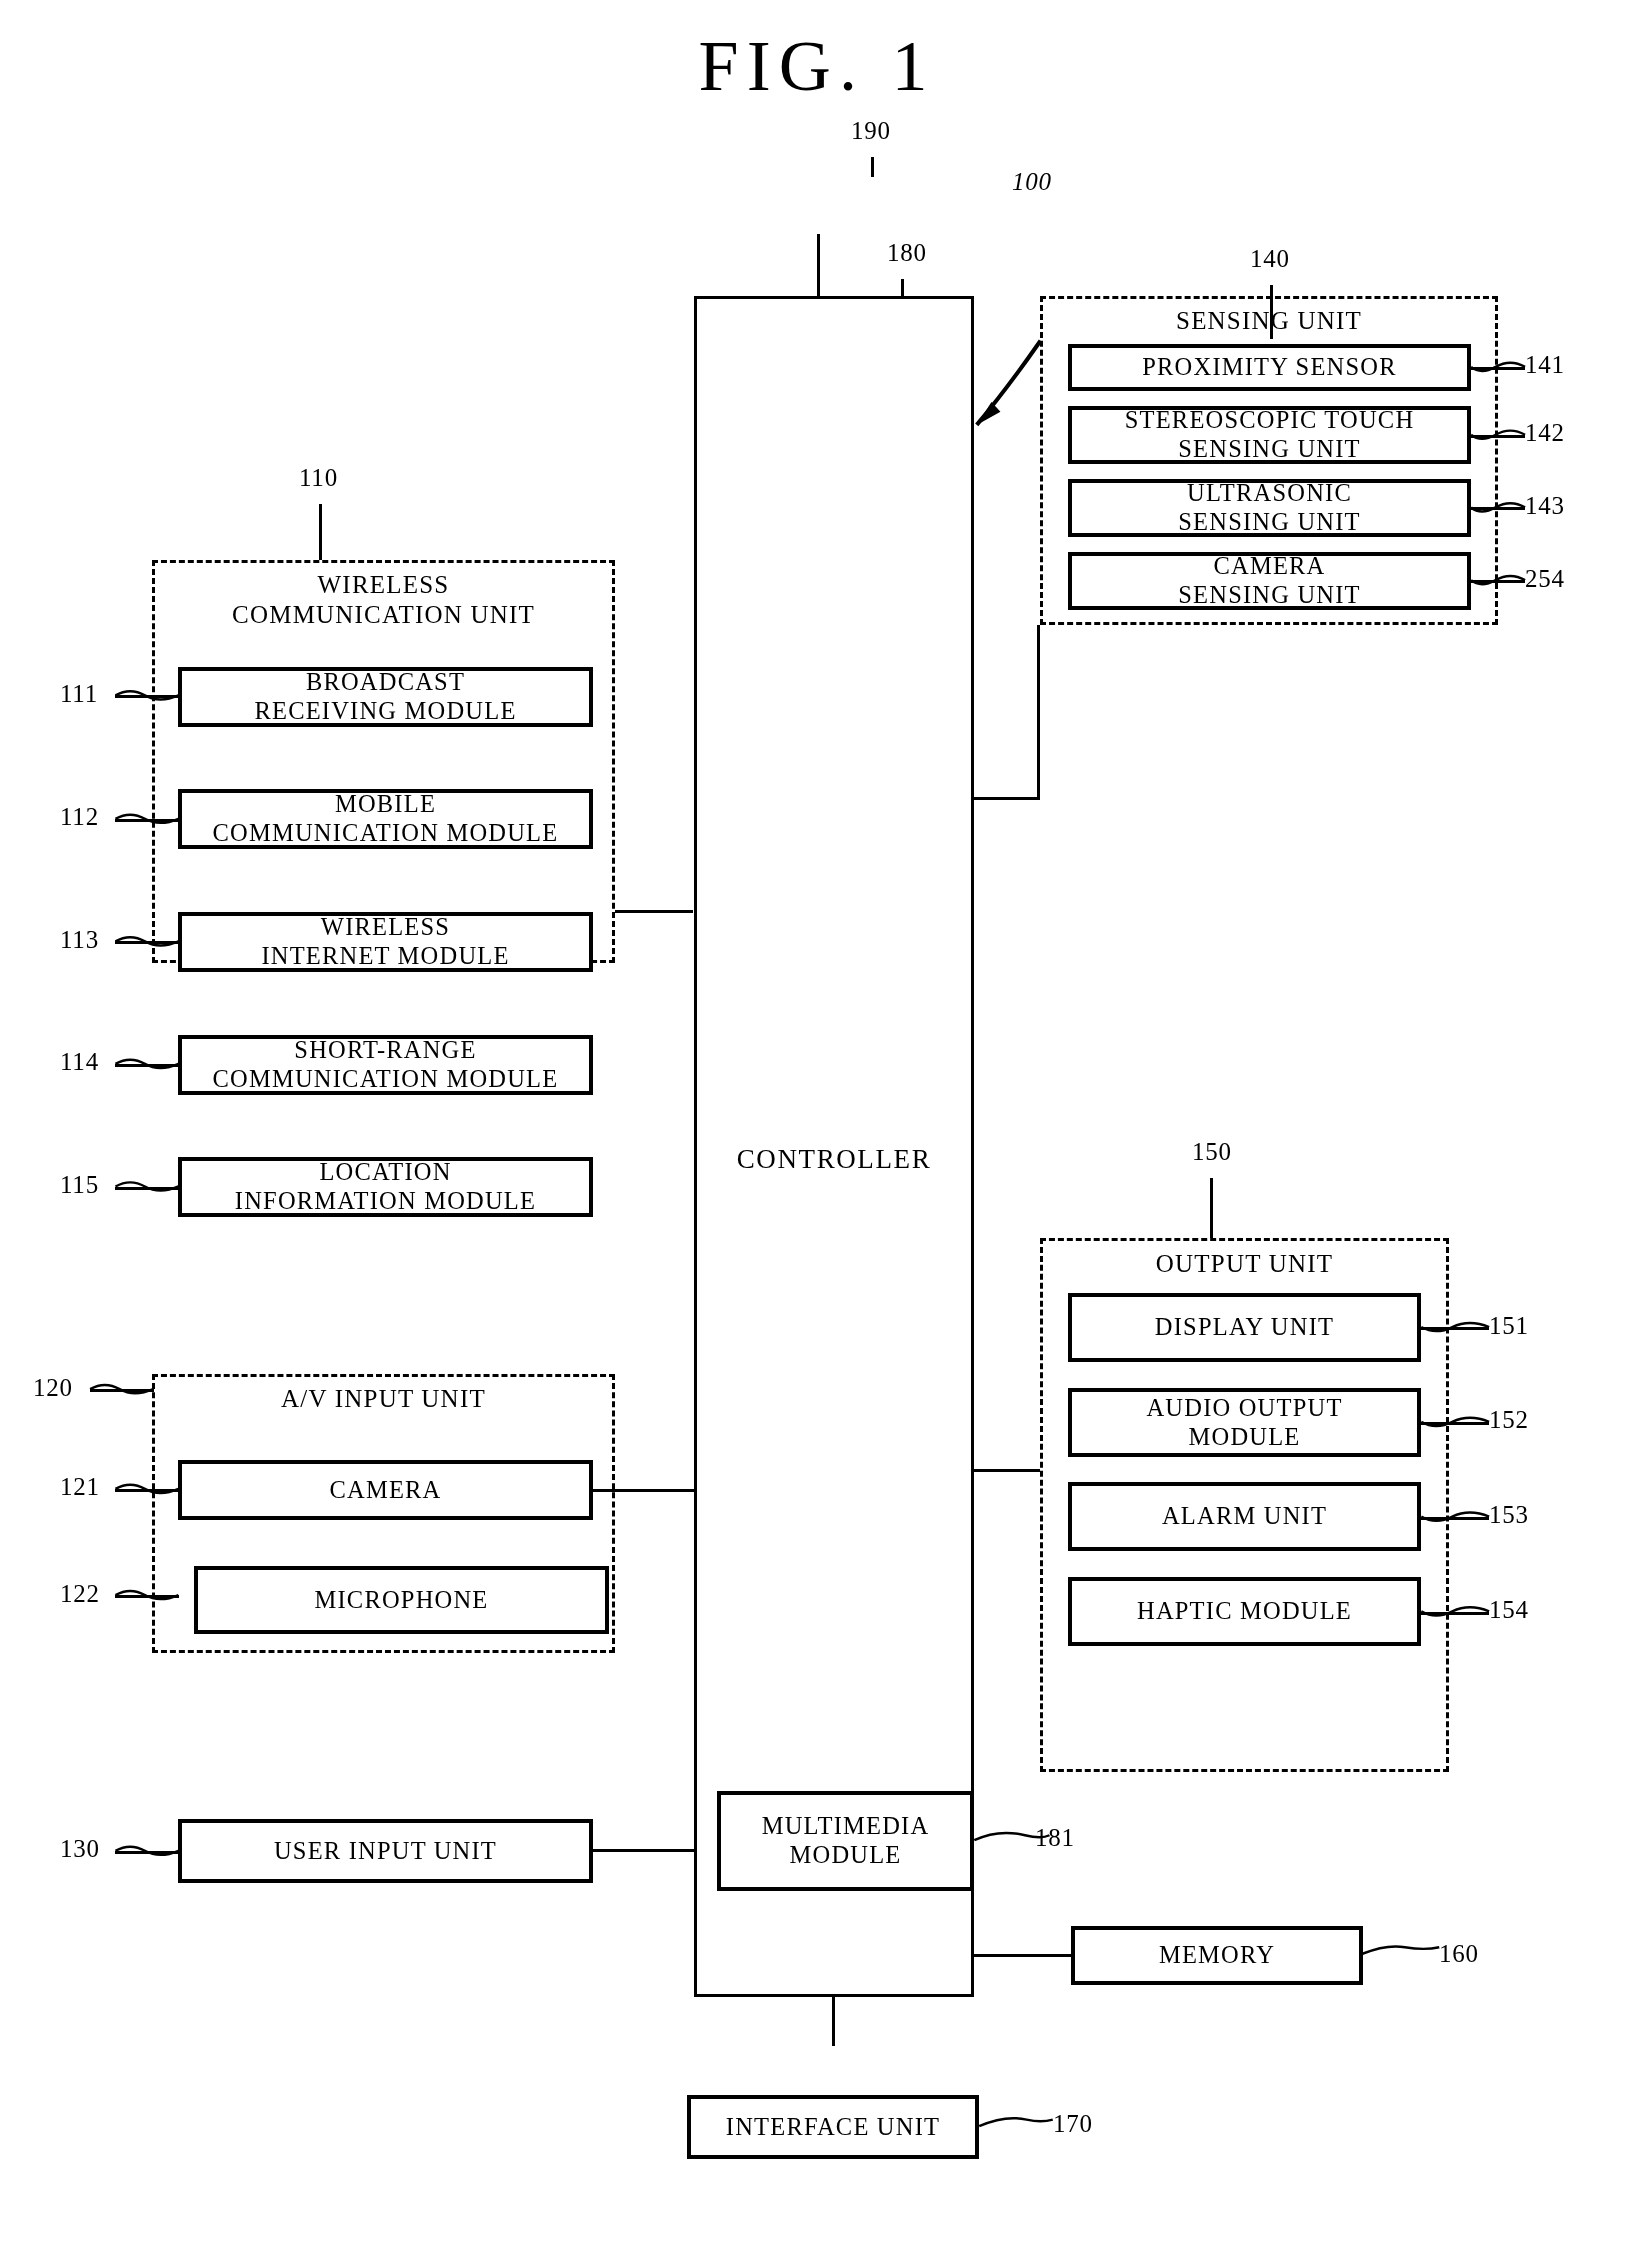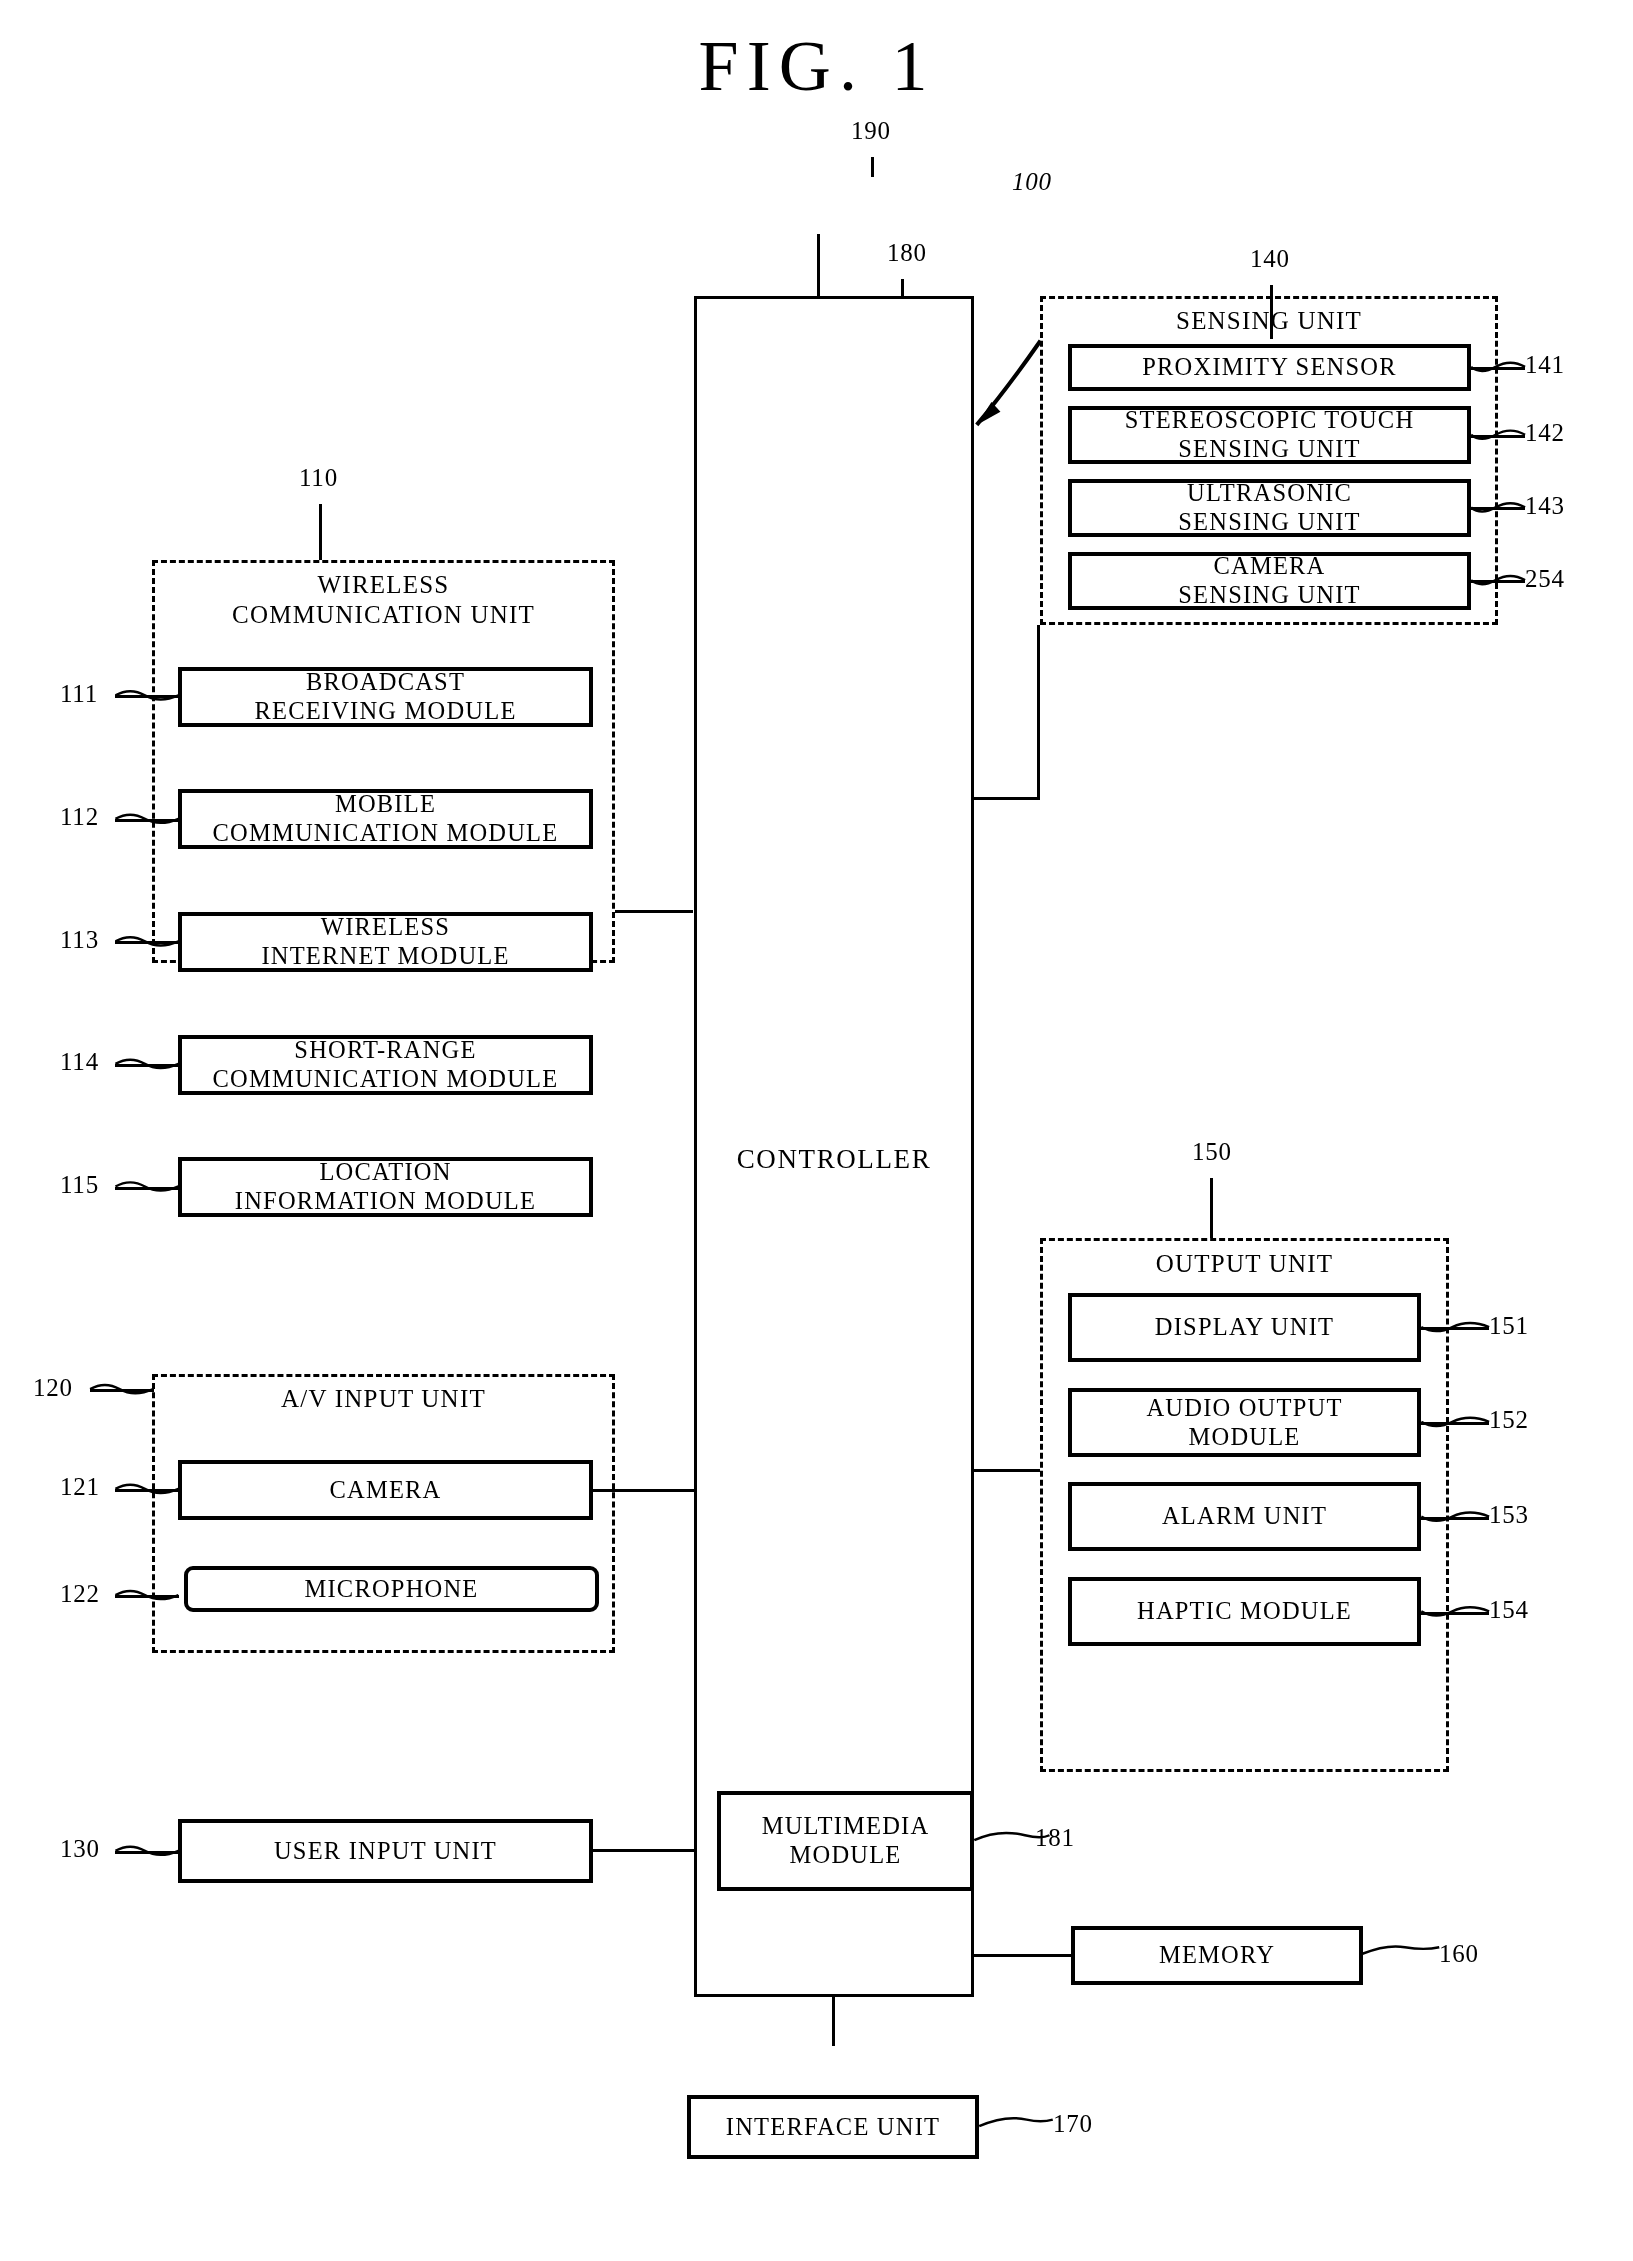--- a/index.html
+++ b/index.html
@@ -112,21 +112,21 @@
   <div class="group-title" style="left:152px;top:1384px;width:463px;">A/V INPUT UNIT</div>
   <div class="ref" style="left:33px;top:1374px;">120</div>
   <div class="ldr h" style="left:90px;top:1389px;width:64px;"></div>
 
   <div class="box thick" style="left:178px;top:1460px;width:415px;height:60px;">
     <span>CAMERA</span>
   </div>
   <div class="ref" style="left:60px;top:1473px;">121</div>
   <div class="ldr h" style="left:115px;top:1489px;width:64px;"></div>
 
-  <div class="box thick" style="left:184px;top:1566px;width:415px;height:46px;border-radius:9px;">
+  <div class="box thick" style="left:194px;top:1566px;width:415px;height:68px;">
     <span>MICROPHONE</span>
   </div>
   <div class="ref" style="left:60px;top:1580px;">122</div>
   <div class="ldr h" style="left:115px;top:1595px;width:64px;"></div>
 
   <div class="ln h" style="left:593px;top:1489px;width:101px;"></div>
 
   <div class="box thick" style="left:178px;top:1819px;width:415px;height:64px;">
     <span>USER INPUT UNIT</span>
   </div>

